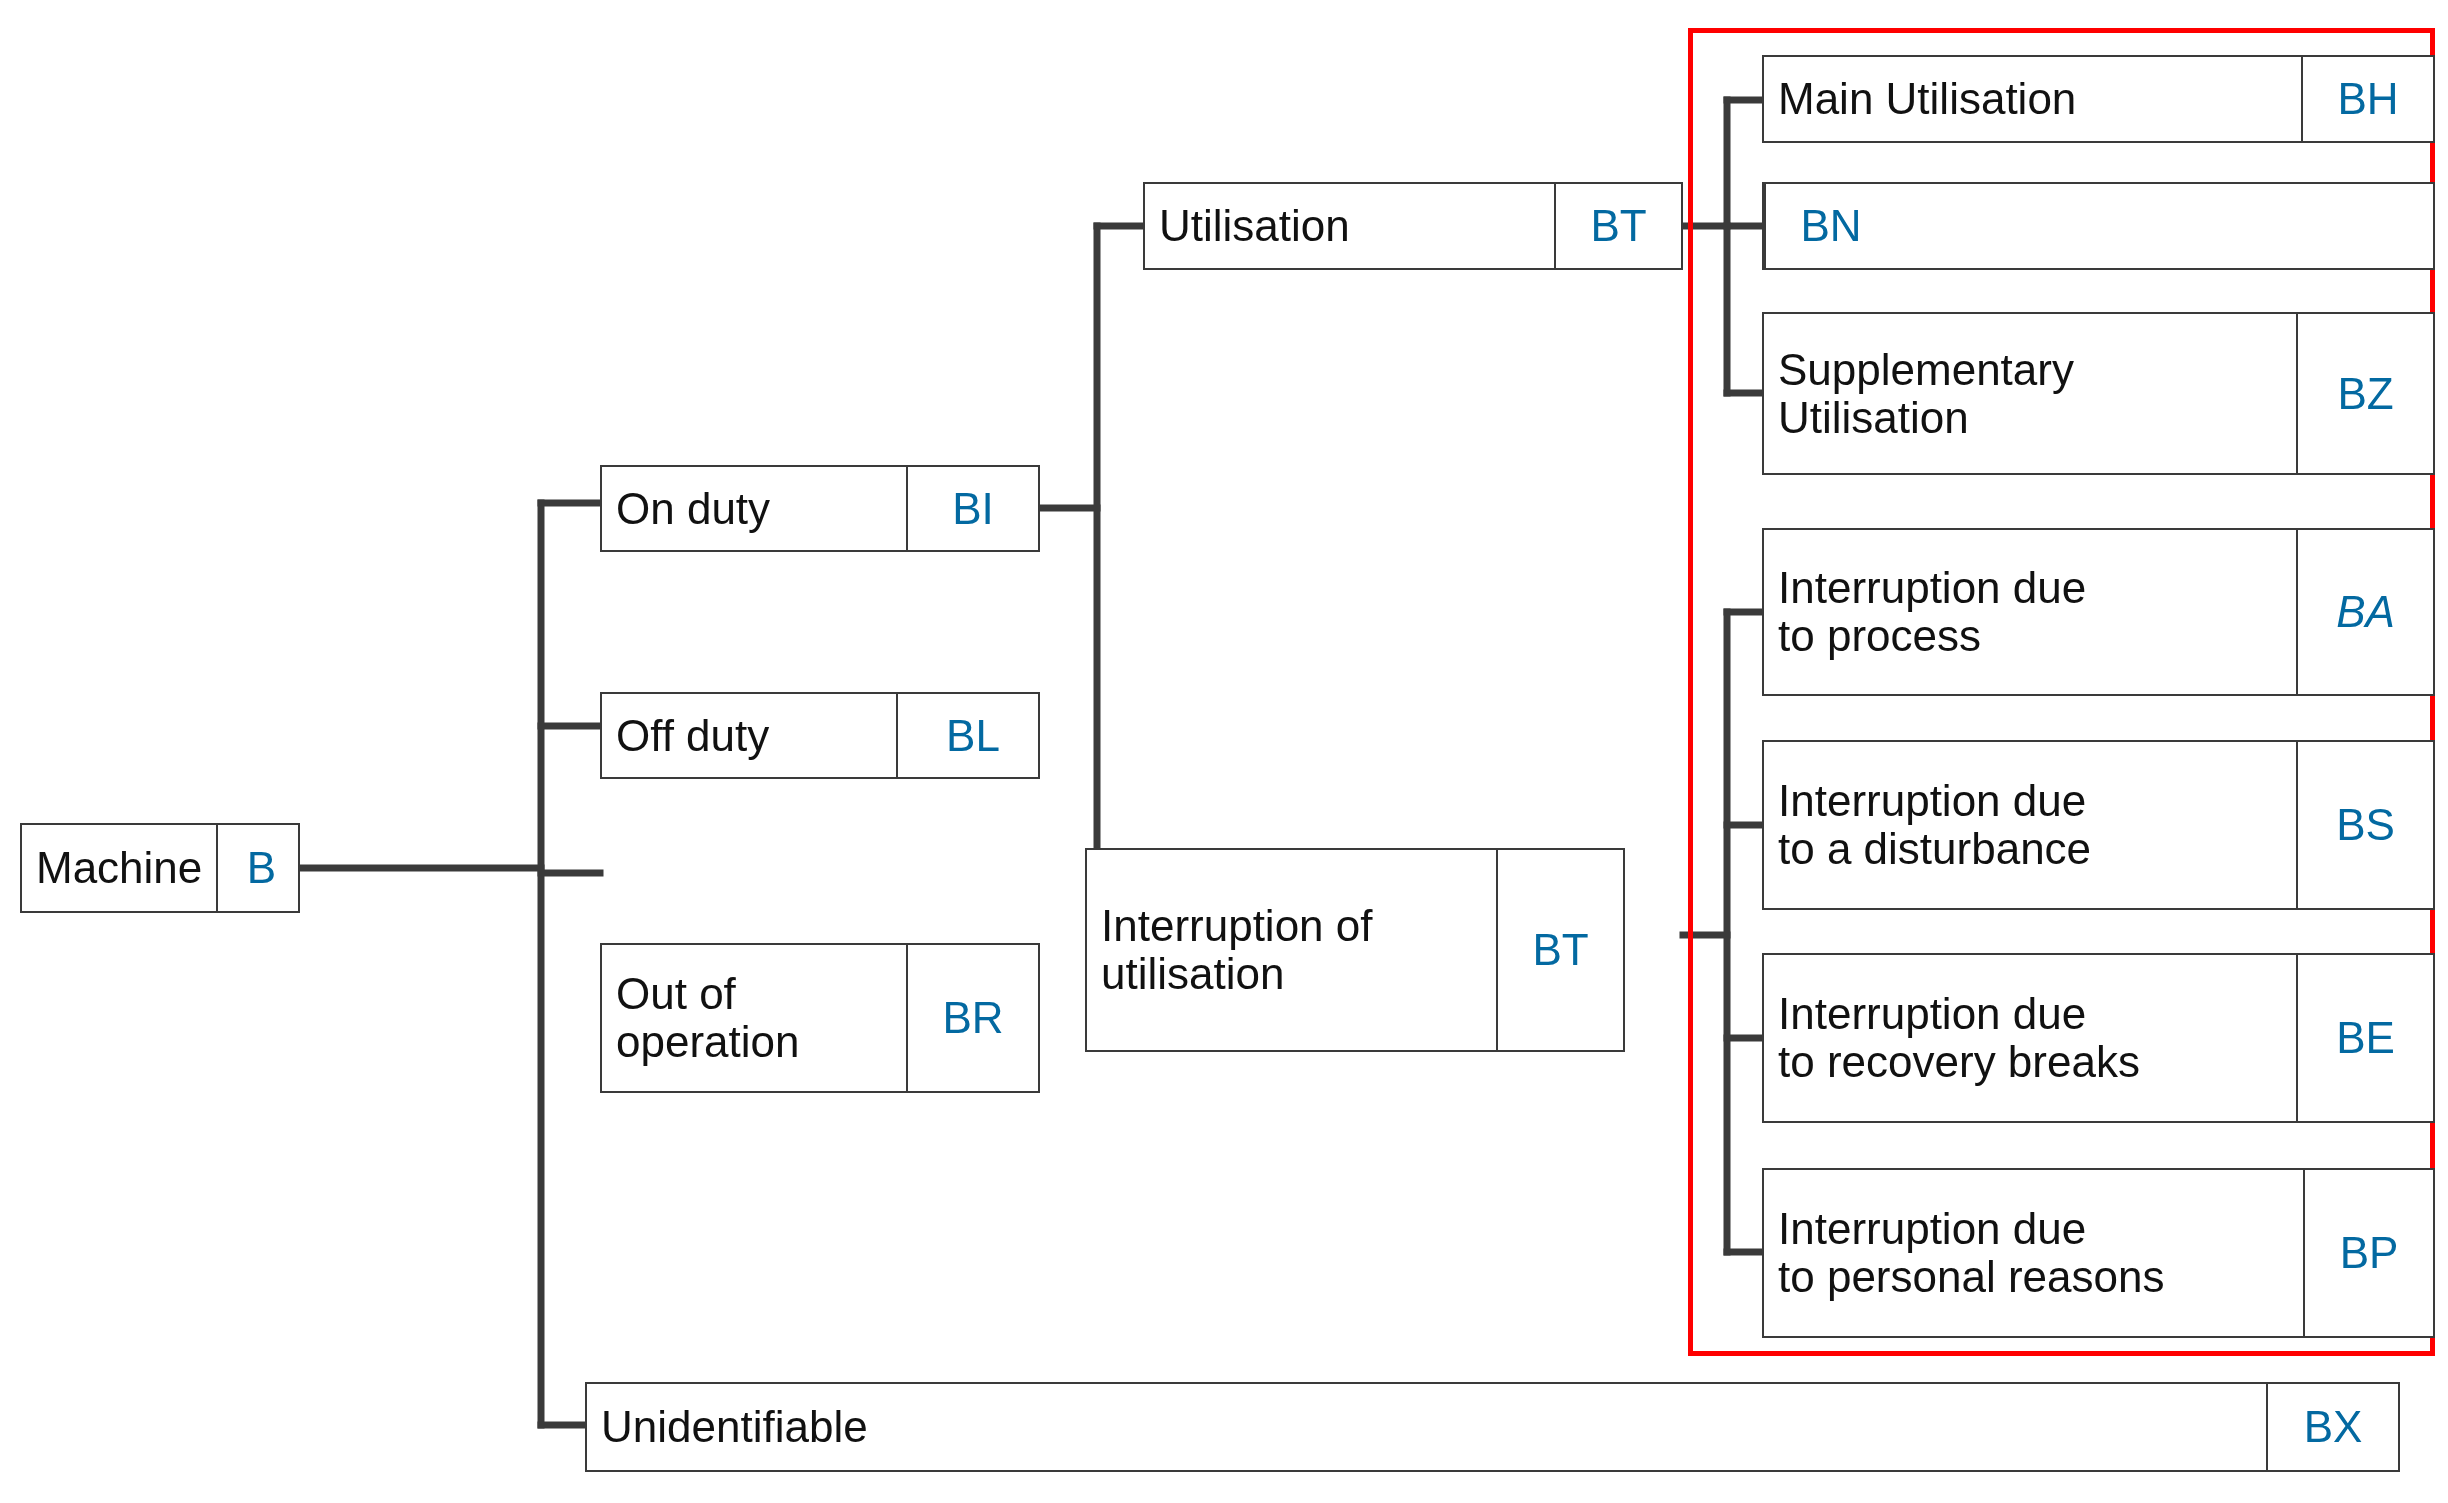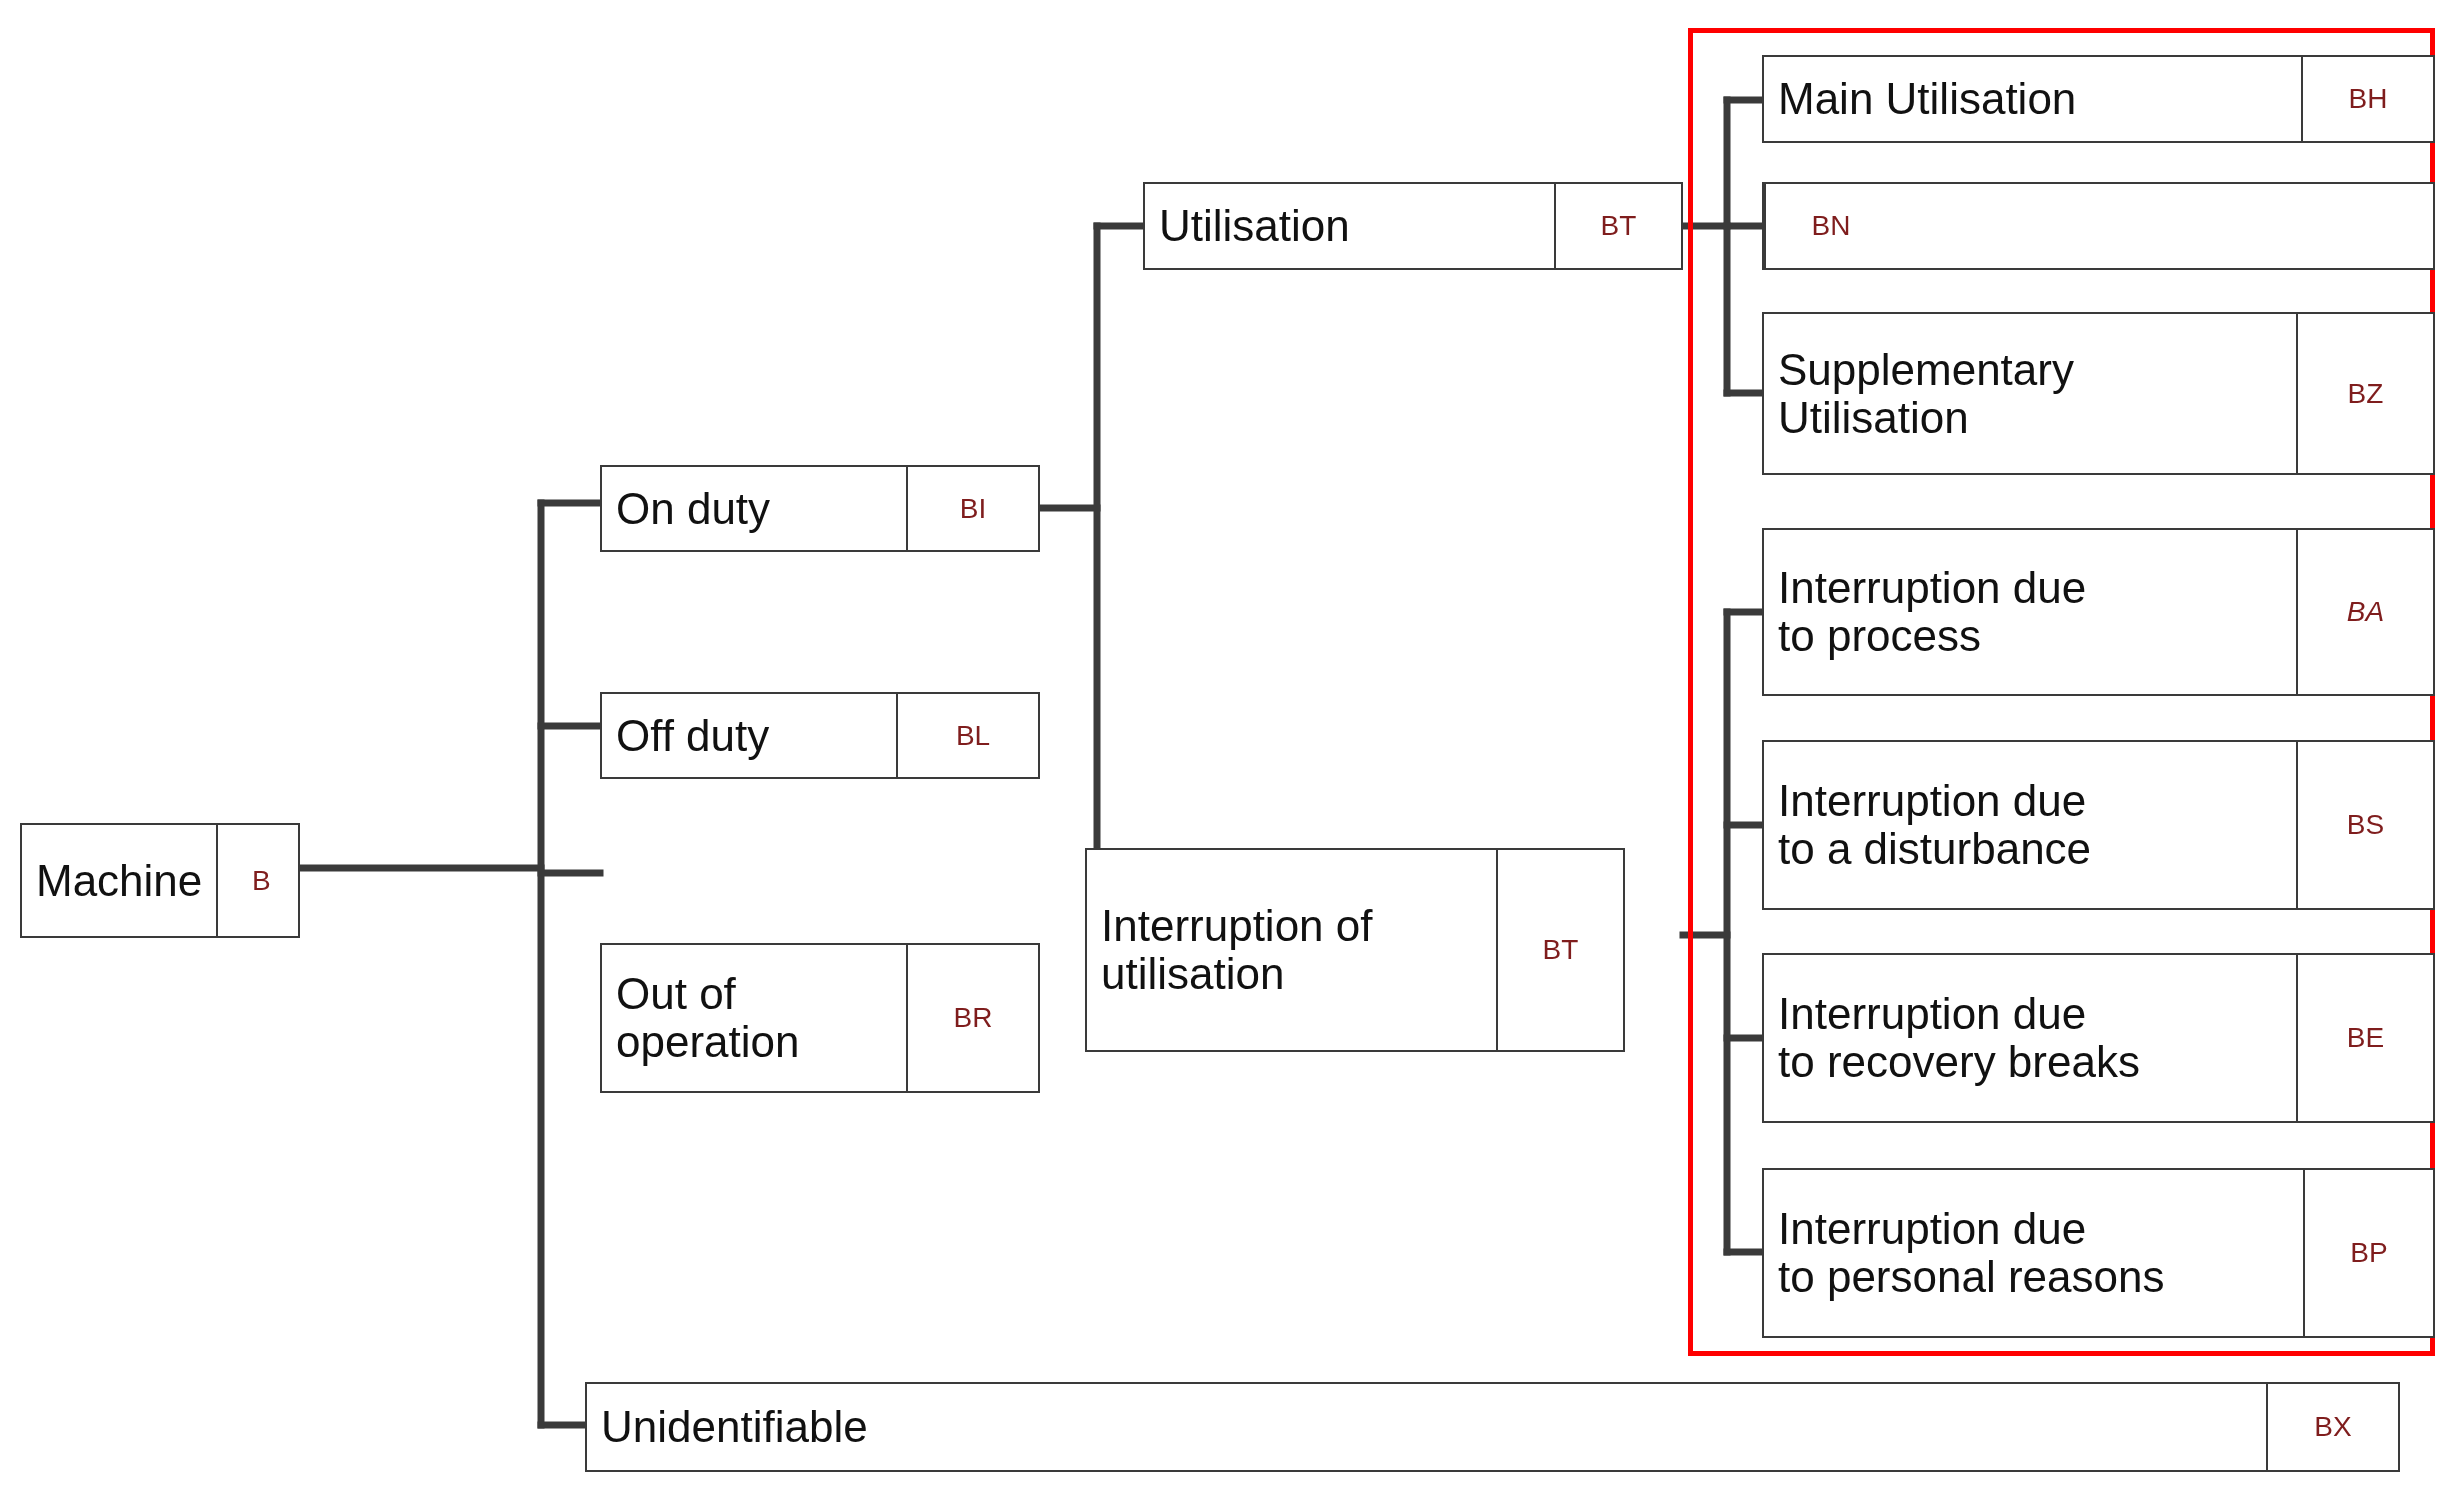--- a/index.html
+++ b/index.html
@@ -8,21 +8,21 @@
 
   
   #wires{position:absolute;left:0;top:0;width:2448px;height:1503px;}
 
   
   .node{position:absolute;display:flex;align-items:stretch;background:#ffffff;
         border:2px solid #3a3a3a;box-sizing:border-box;z-index:3;}
   .node .label{flex:1 1 auto;display:flex;align-items:center;
         padding:8px 14px;font-size:44px;line-height:1.08;color:#111111;white-space:pre-line;}
   .node .code{flex:0 0 auto;display:flex;align-items:center;justify-content:center;
-        border-left:2px solid #3a3a3a;font-size:28px;color:#7f1d1d;}
+        border-left:2px solid #3a3a3a;font-size:44px;color:#0369a1;}
 
   
   .highlight{position:absolute;border:5px solid #ff0000;box-sizing:border-box;
         background:transparent;z-index:2;}
 </style>
 </head>
 <body>
 
 <div id="stage">
 
@@ -52,21 +52,21 @@
       <path d="M1727 612 L1727 1252"></path>
       <path d="M1727 612 L1762 612"></path>
       <path d="M1727 825 L1762 825"></path>
       <path d="M1727 1038 L1762 1038"></path>
       <path d="M1727 1252 L1762 1252"></path>
     </g>
   </svg>
 
   <div class="highlight" style="left:1688px;top:28px;width:747px;height:1328px;"></div>
 
-  <div class="node" style="left:20px;top:823px;width:280px;height:115px;">
+  <div class="node" style="left:20px;top:823px;width:280px;height:90px;">
     <span class="label">Machine</span>
     <span class="code" style="width:86px;">B</span>
   </div>
 
   <div class="node" style="left:600px;top:465px;width:440px;height:87px;">
     <span class="label">On duty</span>
     <span class="code" style="width:130px;">BI</span>
   </div>
 
   <div class="node" style="left:600px;top:692px;width:440px;height:87px;">

